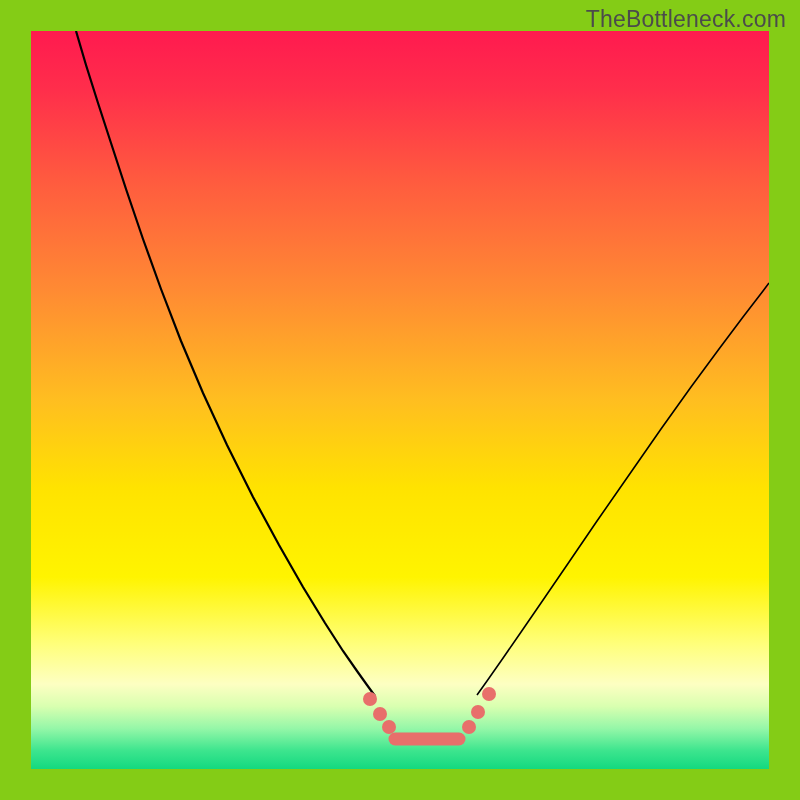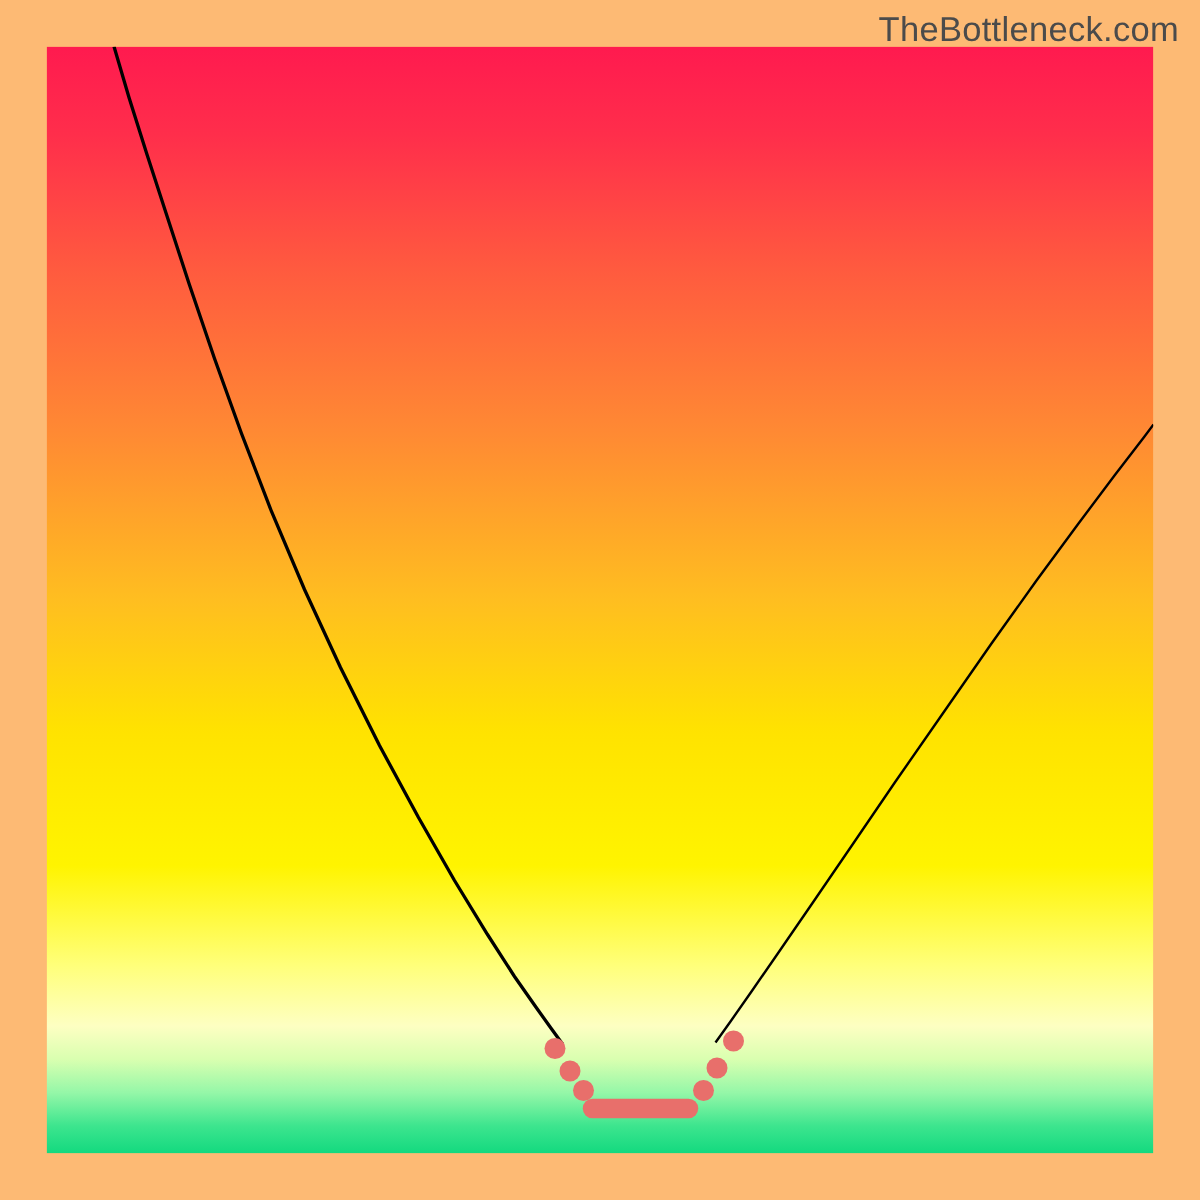--- a/index.html
+++ b/index.html
@@ -7,21 +7,21 @@
     padding: 0;
     width: 800px;
     height: 800px;
     overflow: hidden;
     background: #000;
     font-family: Arial, Helvetica, sans-serif;
   }
   .frame {
     position: absolute;
     inset: 0;
-    background: #fdba74;
+    background: #84cc16;
   }
   .plot-area {
     position: absolute;
     left: 31px;
     top: 31px;
     width: 738px;
     height: 738px;
     overflow: hidden;
   }
   .gradient-bg {

